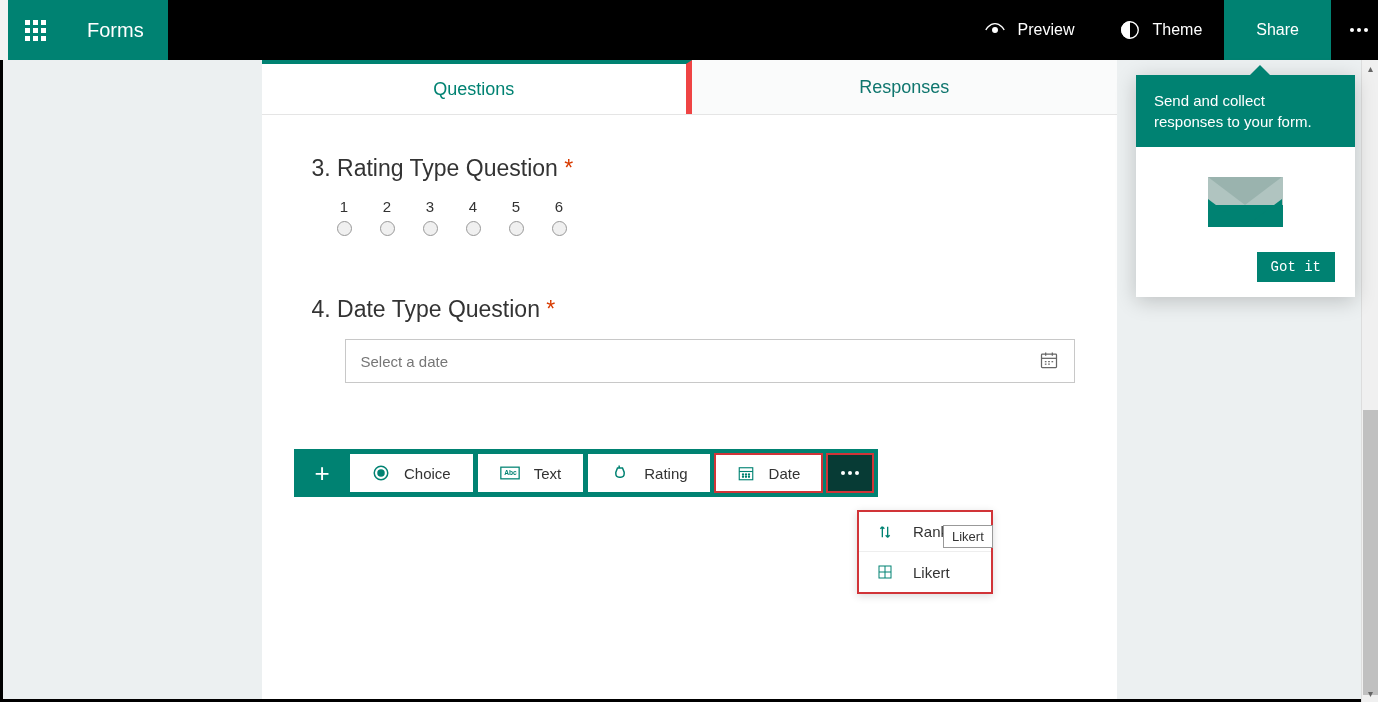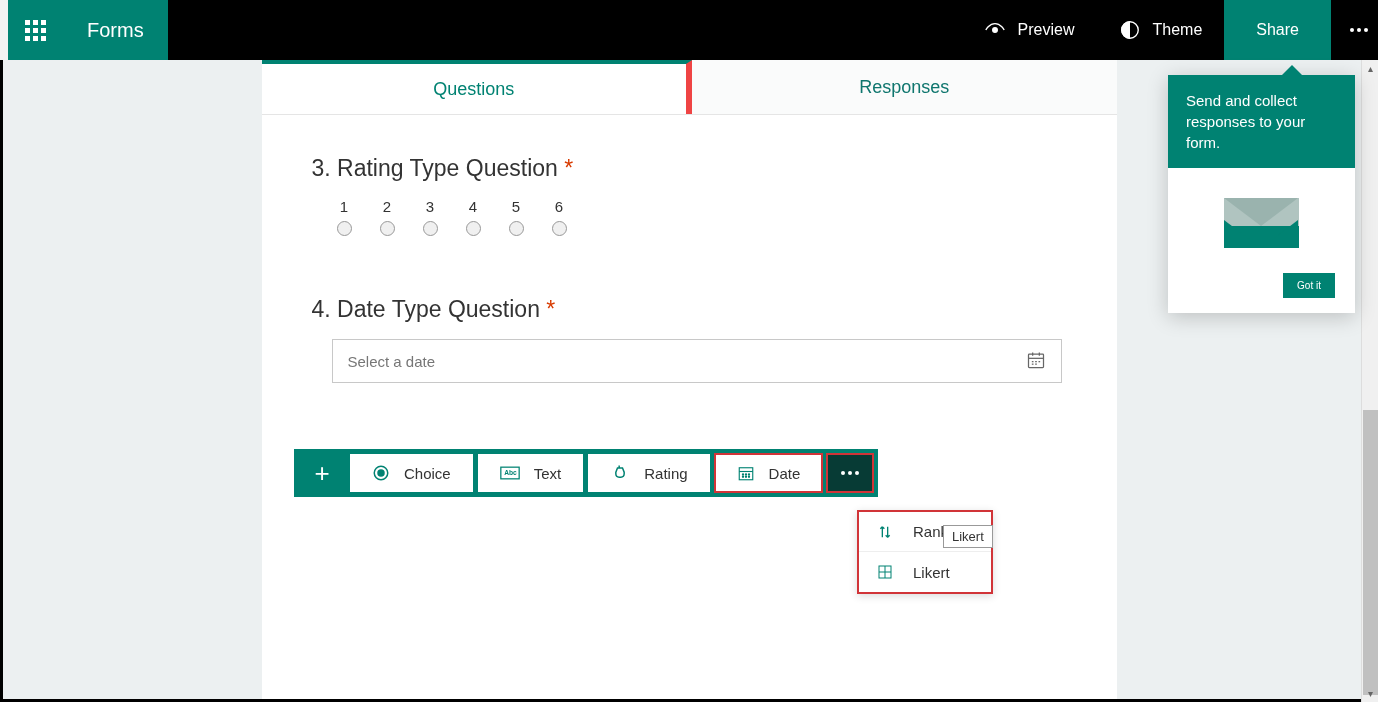--- a/index.html
+++ b/index.html
@@ -156,21 +156,21 @@
     }
     .radio {
       width: 15px;
       height: 15px;
       border: 1.5px solid #999;
       border-radius: 50%;
       background: #f0f0f0;
     }
     .date-input {
       width: 730px;
-      margin-left: 20px;
+      margin-left: 33px;
       height: 44px;
       border: 1px solid #c8c8c8;
       display: flex;
       align-items: center;
       justify-content: space-between;
       padding: 0 15px;
       color: #767676;
       font-size: 15px;
     }
     .calendar-icon svg {
@@ -257,21 +257,21 @@
       border: 1px solid #999;
       padding: 3px 8px;
       font-size: 13px;
       color: #333;
       z-index: 10;
     }
     .callout {
       position: absolute;
       right: 23px;
       top: 75px;
-      width: 187px;
+      width: 219px;
       background: #fff;
       box-shadow: 0 4px 20px rgba(0,0,0,0.2);
       z-index: 20;
     }
     .callout-beak {
       position: absolute;
       top: -10px;
       left: 113px;
       width: 0;
       height: 0;
@@ -329,23 +329,24 @@
       bottom: 0;
       width: 75px;
       height: 22px;
       background: #008272;
     }
     .gotit-btn {
       align-self: flex-end;
       background: #008272;
       color: #fff;
       padding: 7px 14px;
-      font-size: 10px;
+      font-size: 14px;
       cursor: pointer;
       border: none;
+      font-family: Liberation Mono, monospace;
     }
     .saved-text {
       position: absolute;
       right: 40px;
       top: 74px;
       color: #666;
       font-size: 14px;
       z-index: 5;
     }
     .scrollbar {

